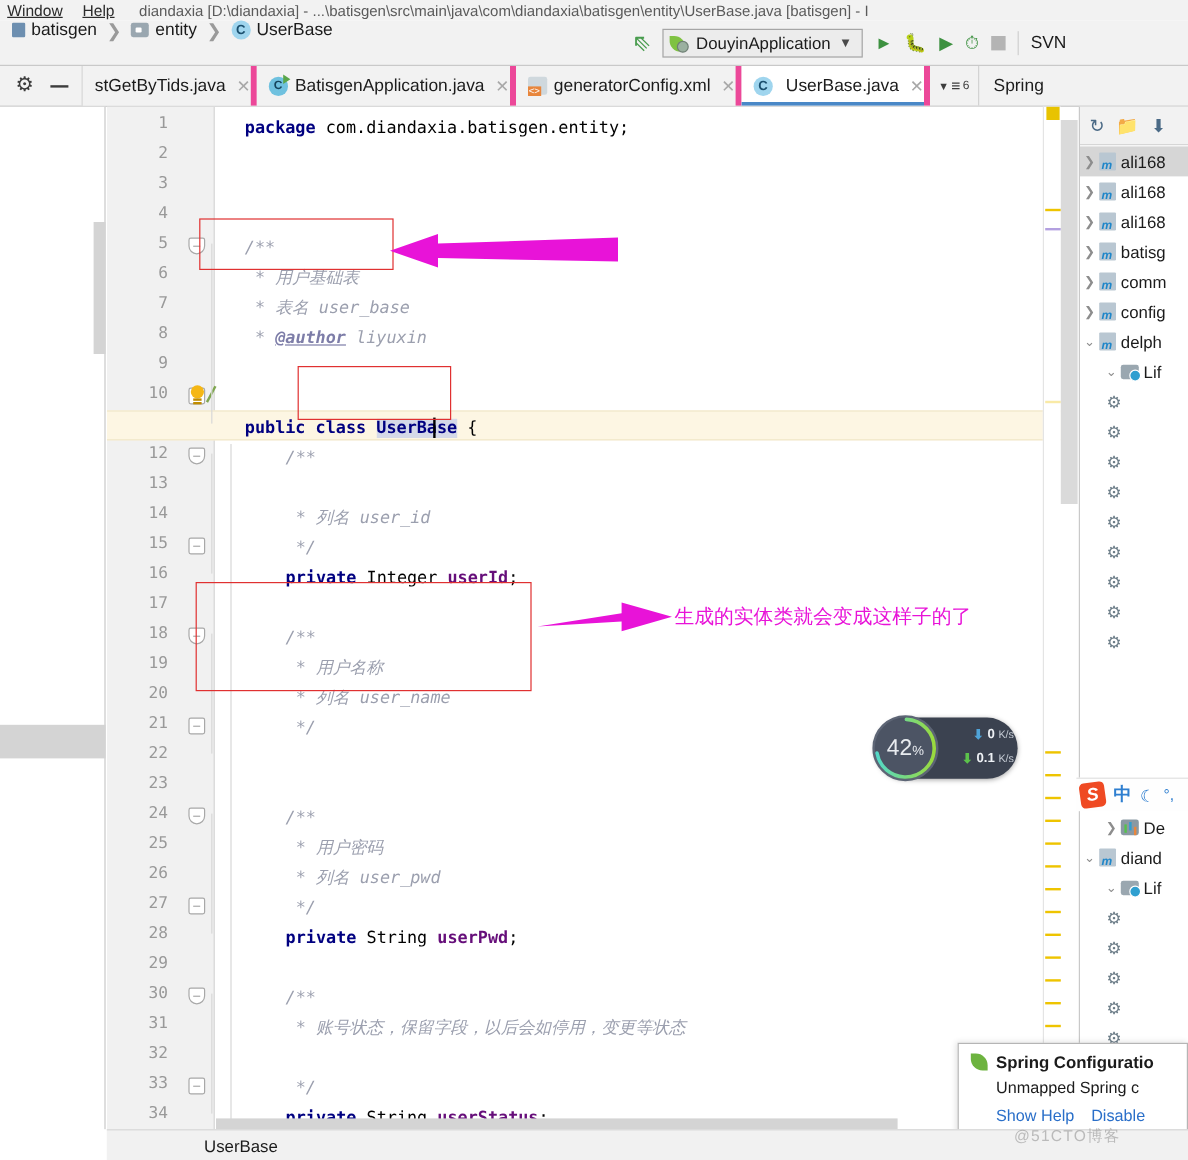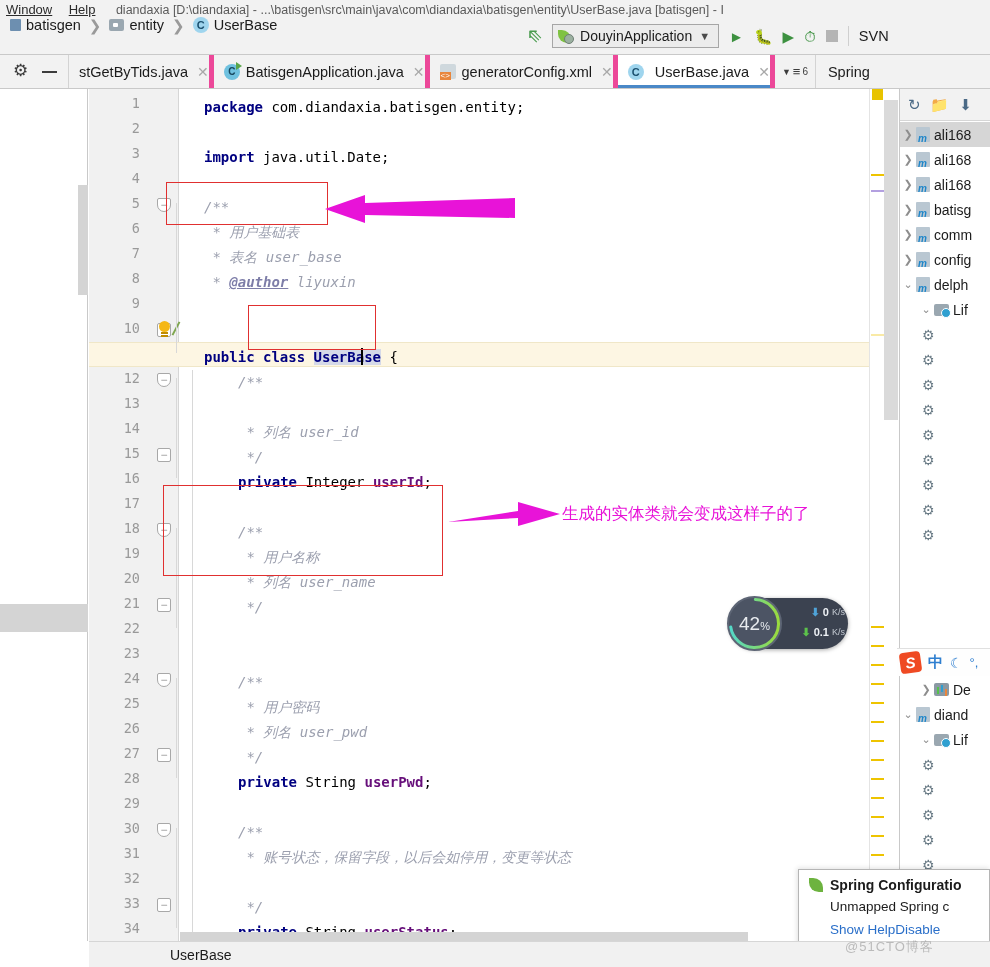--- a/index.html
+++ b/index.html
@@ -333,21 +333,21 @@
     font-size: 14px; font-weight: bold; color: #1b1b1b; white-space: nowrap;
   }
   .notif-leaf {
     width: 14px; height: 14px; background: #6db33f; border-radius: 0 70% 0 70%;
     flex: none;
   }
   .notif-body {
     font-size: 13.5px; color: #1b1b1b; margin-top: 6px; margin-left: 21px; white-space: nowrap;
   }
   .notif-links {
-    margin-top: 8px; margin-left: 21px; display: flex; 
+    margin-top: 8px; margin-left: 21px; display: flex; gap: 14px;
     font-size: 13.5px; color: #2a6fc9; white-space: nowrap;
   }
   .notif-link { text-decoration: none; color: #2a6fc9; }
 
   
   .statusbar {
     position: absolute; left: 89px; top: 941px; width: 901px; height: 26px;
     background: #f1f1f1; border-top: 1px solid #d6d6d6;
     display: flex; align-items: center; padding-left: 81px;
     font-size: 14px; color: #1b1b1b;
@@ -491,21 +491,20 @@
         <div class="fold fold-box fold-top" style="top: 734px;">−</div>
         <div class="ln" style="top: 756px;">31</div>
         <div class="ln" style="top: 781px;">32</div>
         <div class="ln" style="top: 806px;">33</div>
         <div class="fold fold-box" style="top: 809px;">−</div>
         <div class="ln" style="top: 831px;">34</div>
       </div>
     <div class="code-area">
         <div class="cl" style="top: 6px; left: 12px;"><span class="kw">package</span><span class="pl"> com.diandaxia.batisgen.entity;</span></div>
         <div class="cl" style="top: 31px; left: 12px;"></div>
-        <div class="cl" style="top: 56px; left: 12px;"><span class="kw">import</span><span class="pl"> java.util.Date;</span></div>
         <div class="cl" style="top: 81px; left: 12px;"></div>
         <div class="cl" style="top: 106px; left: 12px;"><span class="cm">/**</span></div>
         <div class="cl" style="top: 131px; left: 12px;"><span class="cm"> * 用户基础表</span></div>
         <div class="cl" style="top: 156px; left: 12px;"><span class="cm"> * 表名 user_base</span></div>
         <div class="cl" style="top: 181px; left: 12px;"><span class="cm"> * </span><span class="tag">@author</span><span class="cm"> liyuxin</span></div>
         <div class="cl" style="top: 231px; left: 12px;"></div>
         <div class="line-hl" style="top: 253px; left: -91px;"></div>
         <div class="cl" style="top: 256px; left: 12px;"><span class="kw">public class </span><span class="kw sel-ident">UserBase</span><span class="pl"> {</span></div>
         <div class="caret" style="top: 259px; left: 181px;"></div>
         <div class="cl" style="top: 281px; left: 46px;"><span class="cm">/**</span></div>

